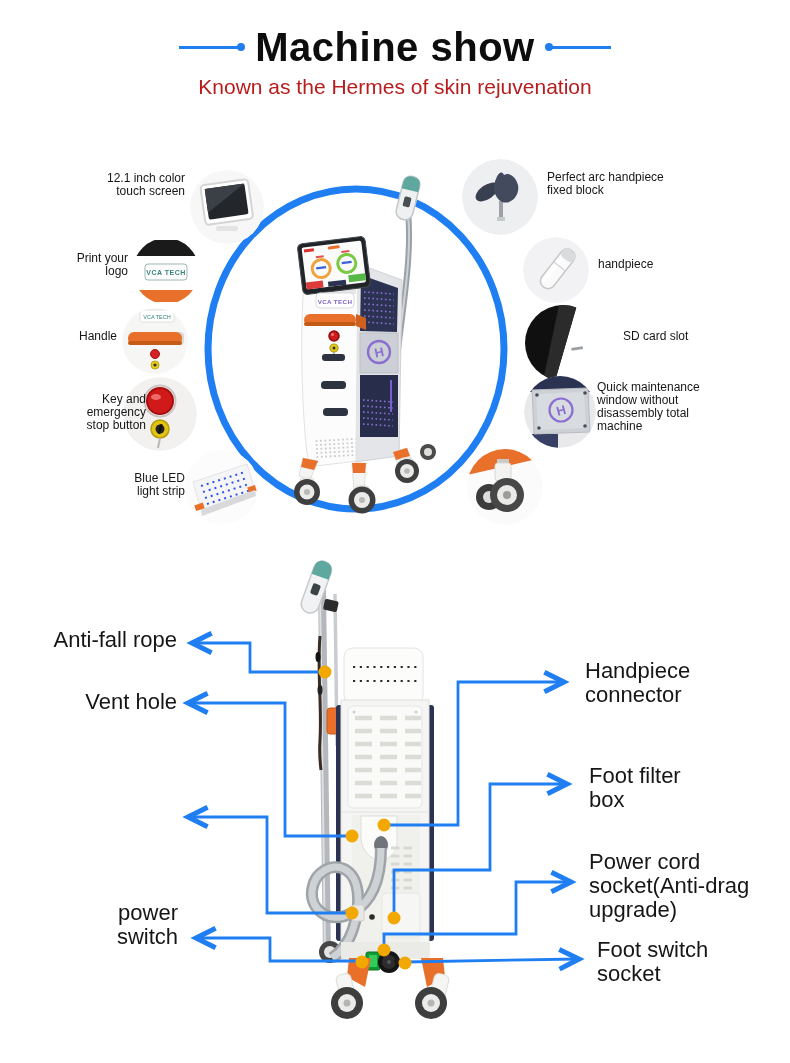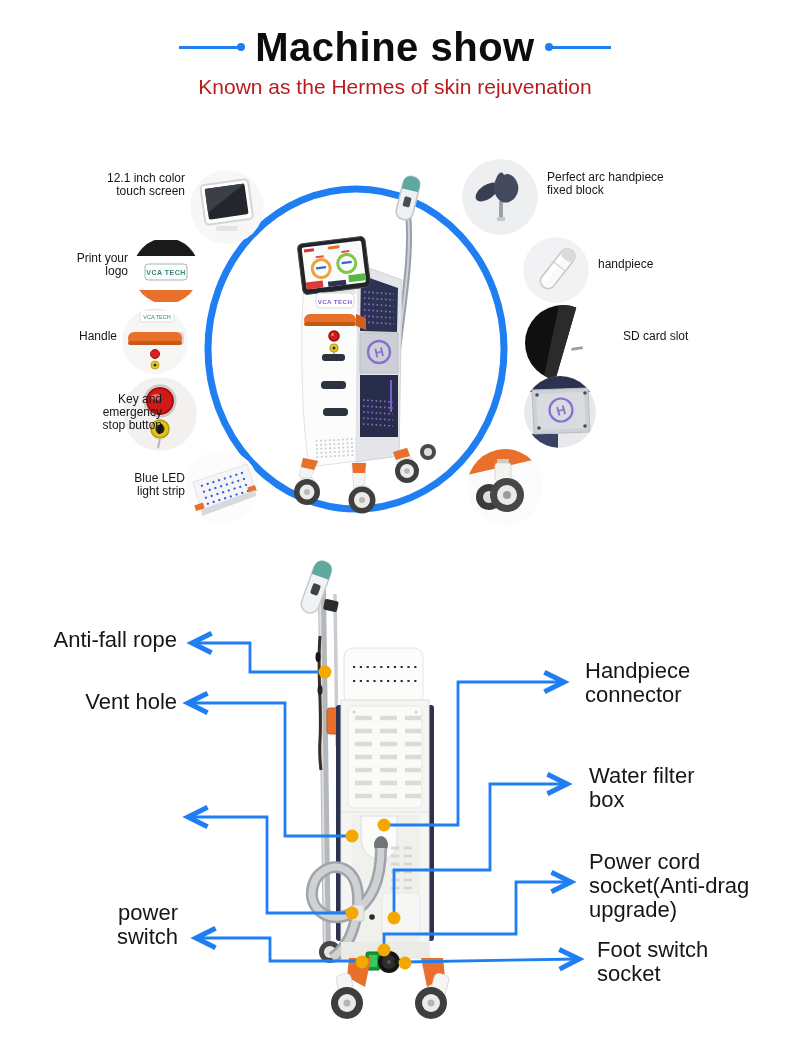--- a/index.html
+++ b/index.html
@@ -266,29 +266,33 @@
         <circle cx="40" cy="46" r="10" fill="#e9e9e7"></circle>
         <circle cx="40" cy="46" r="4" fill="#9b9b98"></circle>
     </svg>
   </div>
 
   <div class="label toplabel r" id="l0" style="left:40px;top:172px;width:145px;">12.1 inch color
 touch screen</div>
   <div class="label toplabel r" id="l1" style="left:30px;top:252px;width:98px;">Print your
 logo</div>
   <div class="label toplabel r" id="l2" style="left:30px;top:330px;width:87px;">Handle</div>
-  <div class="label toplabel r" id="l3" style="left:16px;top:393px;width:146px;text-align:right;">Key and
+  <div class="label toplabel r" id="l3" style="left:0px;top:393px;width:146px;text-align:right;">Key and
 emergency
 stop button</div>
   <div class="label toplabel r" id="l4" style="left:90px;top:472px;width:95px;">Blue LED
 light strip</div>
   <div class="label toplabel" id="r0" style="left:547px;top:171px;width:185px;">Perfect arc handpiece
 fixed block</div>
   <div class="label toplabel" id="r1" style="left:598px;top:258px;width:120px;">handpiece</div>
   <div class="label toplabel" id="r2" style="left:611px;top:330px;width:130px;margin-left:12px;">SD card slot</div>
+  <div class="label toplabel" id="r3" style="left:597px;top:381px;width:180px;">Quick maintenance
+window without
+disassembly total
+machine</div>
 
   <svg class="rear-svg" viewBox="0 555 790 508">
     <defs>
       <marker id="arr" markerWidth="12" markerHeight="12" refX="8" refY="4.5" orient="auto">
         <path d="M1,1 L8,4.5 L1,8" fill="none" stroke="#1f7ef2" stroke-width="1.8"></path>
       </marker>
     </defs>
 
     <line x1="322" y1="588" x2="327" y2="956" stroke="#b4b8bc" stroke-width="8"></line>
     <line x1="320" y1="592" x2="325" y2="954" stroke="#dde0e2" stroke-width="2"></line>
@@ -392,21 +396,21 @@
       <circle cx="405" cy="963" r="6.5"></circle>
     </g>
   </svg>
 
   <div class="label botlabel r" id="b1" style="left:25px;top:690px;width:152px;">Vent hole</div>
   <div class="label botlabel r" id="b0" style="left:25px;top:628px;width:152px;">Anti-fall rope</div>
   <div class="label botlabel r" id="b3" style="left:95px;top:901px;width:83px;">power
 switch</div>
   <div class="label botlabel" id="b4" style="left:585px;top:659px;width:150px;">Handpiece
 connector</div>
-  <div class="label botlabel" id="b5" style="left:589px;top:764px;width:150px;">Water filter
+  <div class="label botlabel" id="b5" style="left:589px;top:764px;width:150px;">Foot filter
 box</div>
   <div class="label botlabel" id="b6" style="left:589px;top:850px;width:190px;">Power cord
 socket(Anti-drag
 upgrade)</div>
   <div class="label botlabel" id="b7" style="left:597px;top:938px;width:150px;">Foot switch
 socket</div>
 
 </div>
 
 </body></html>

